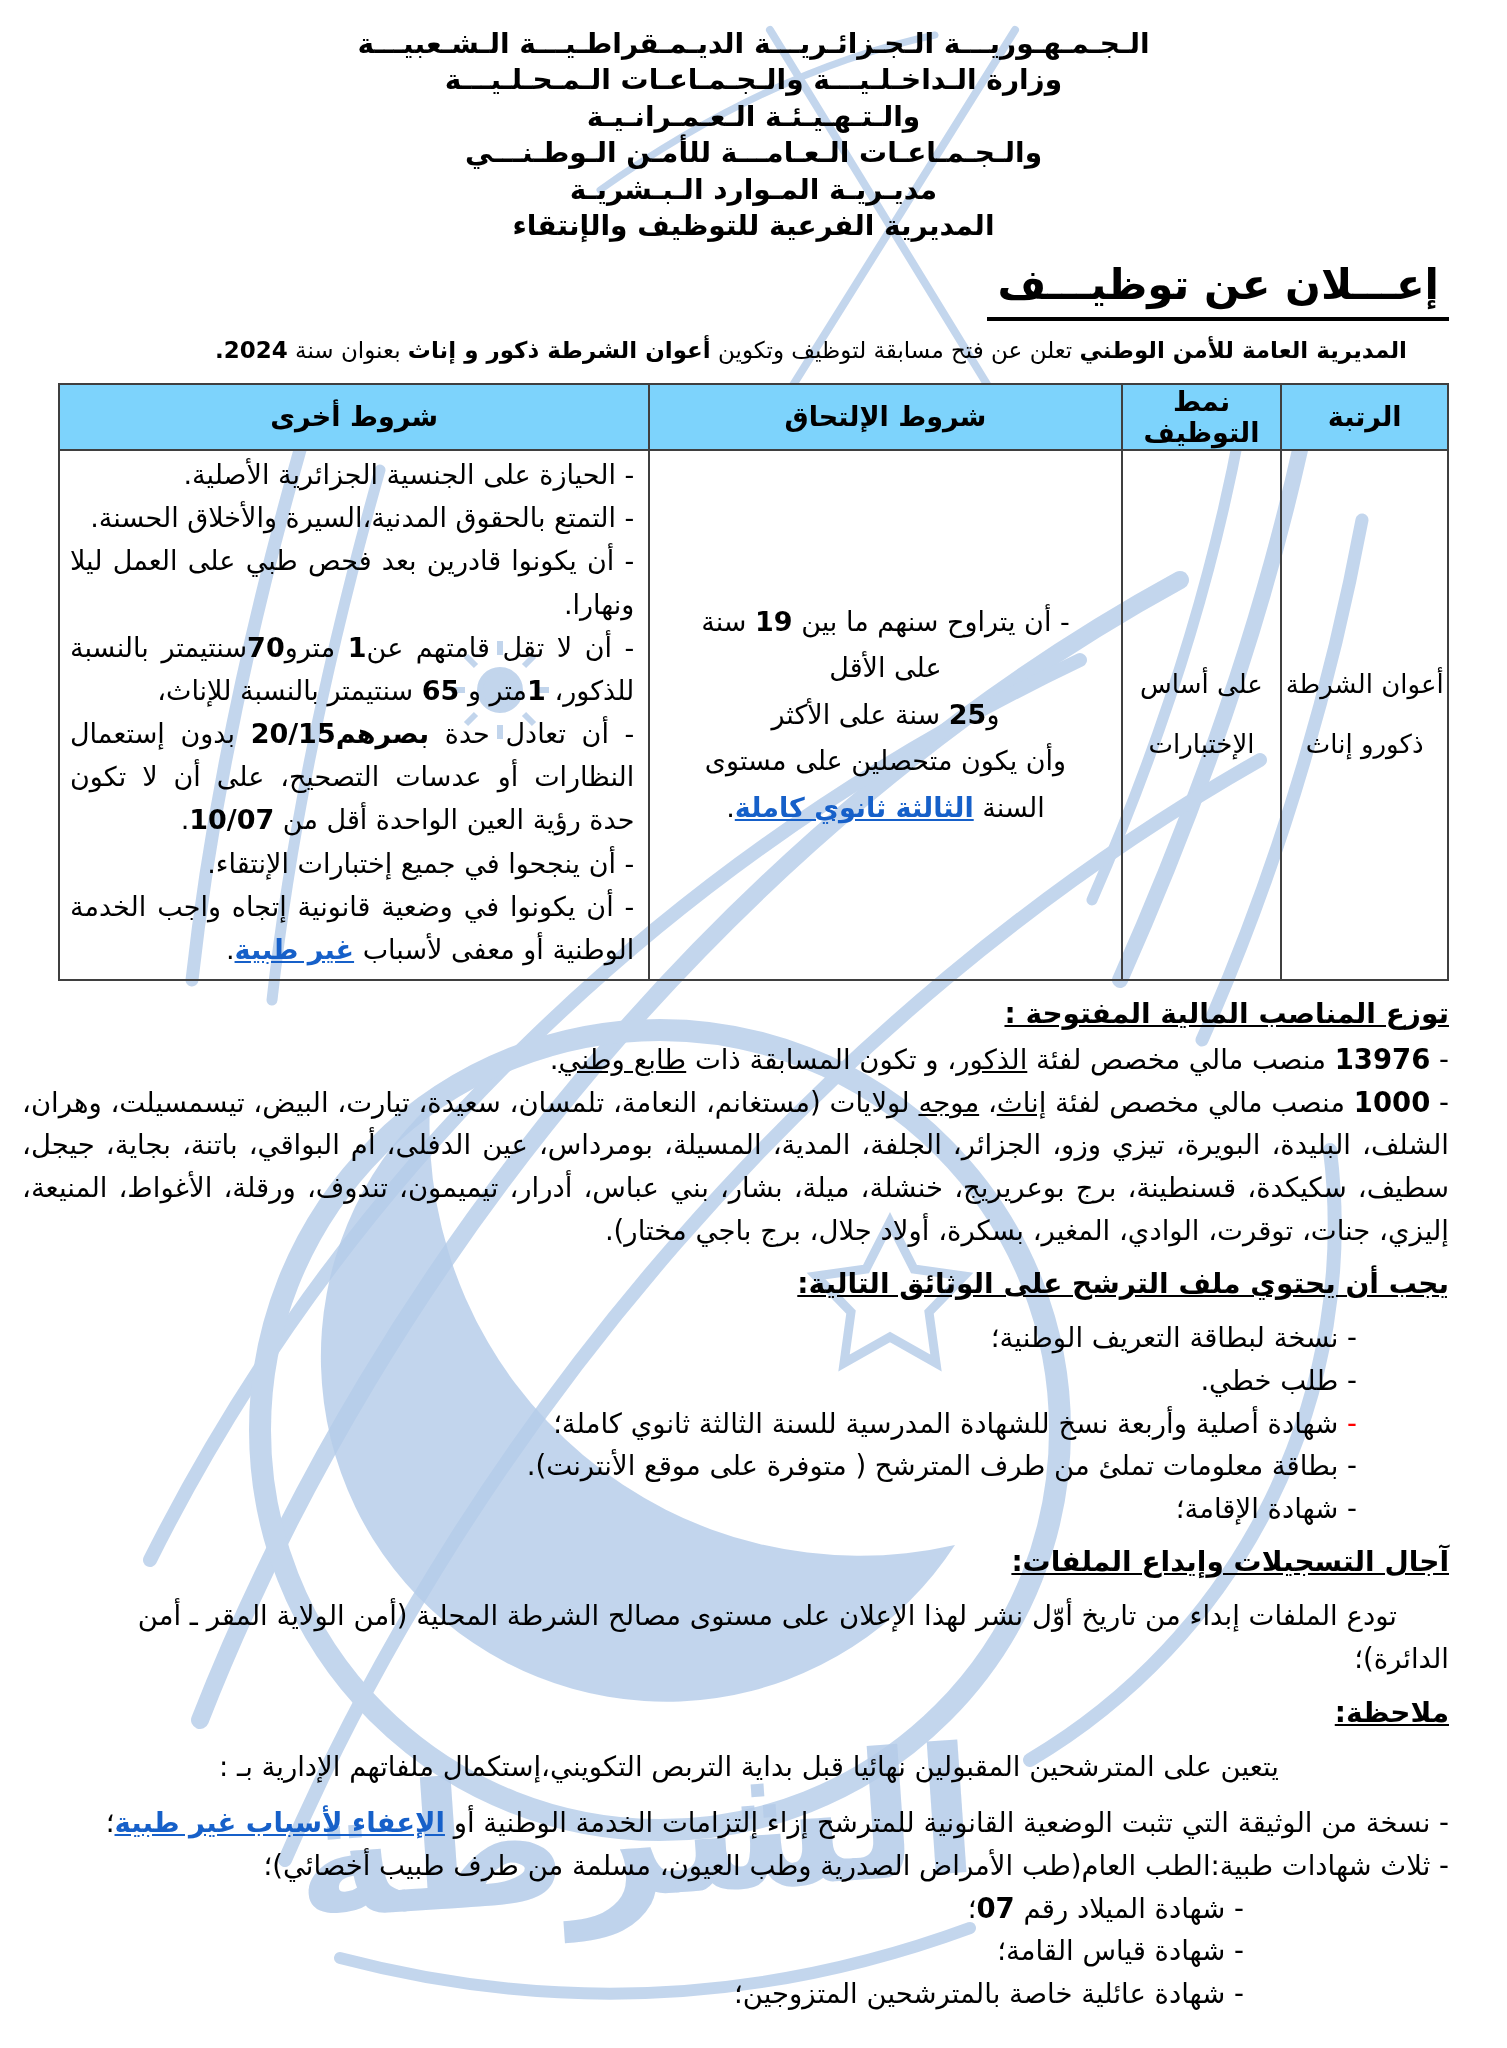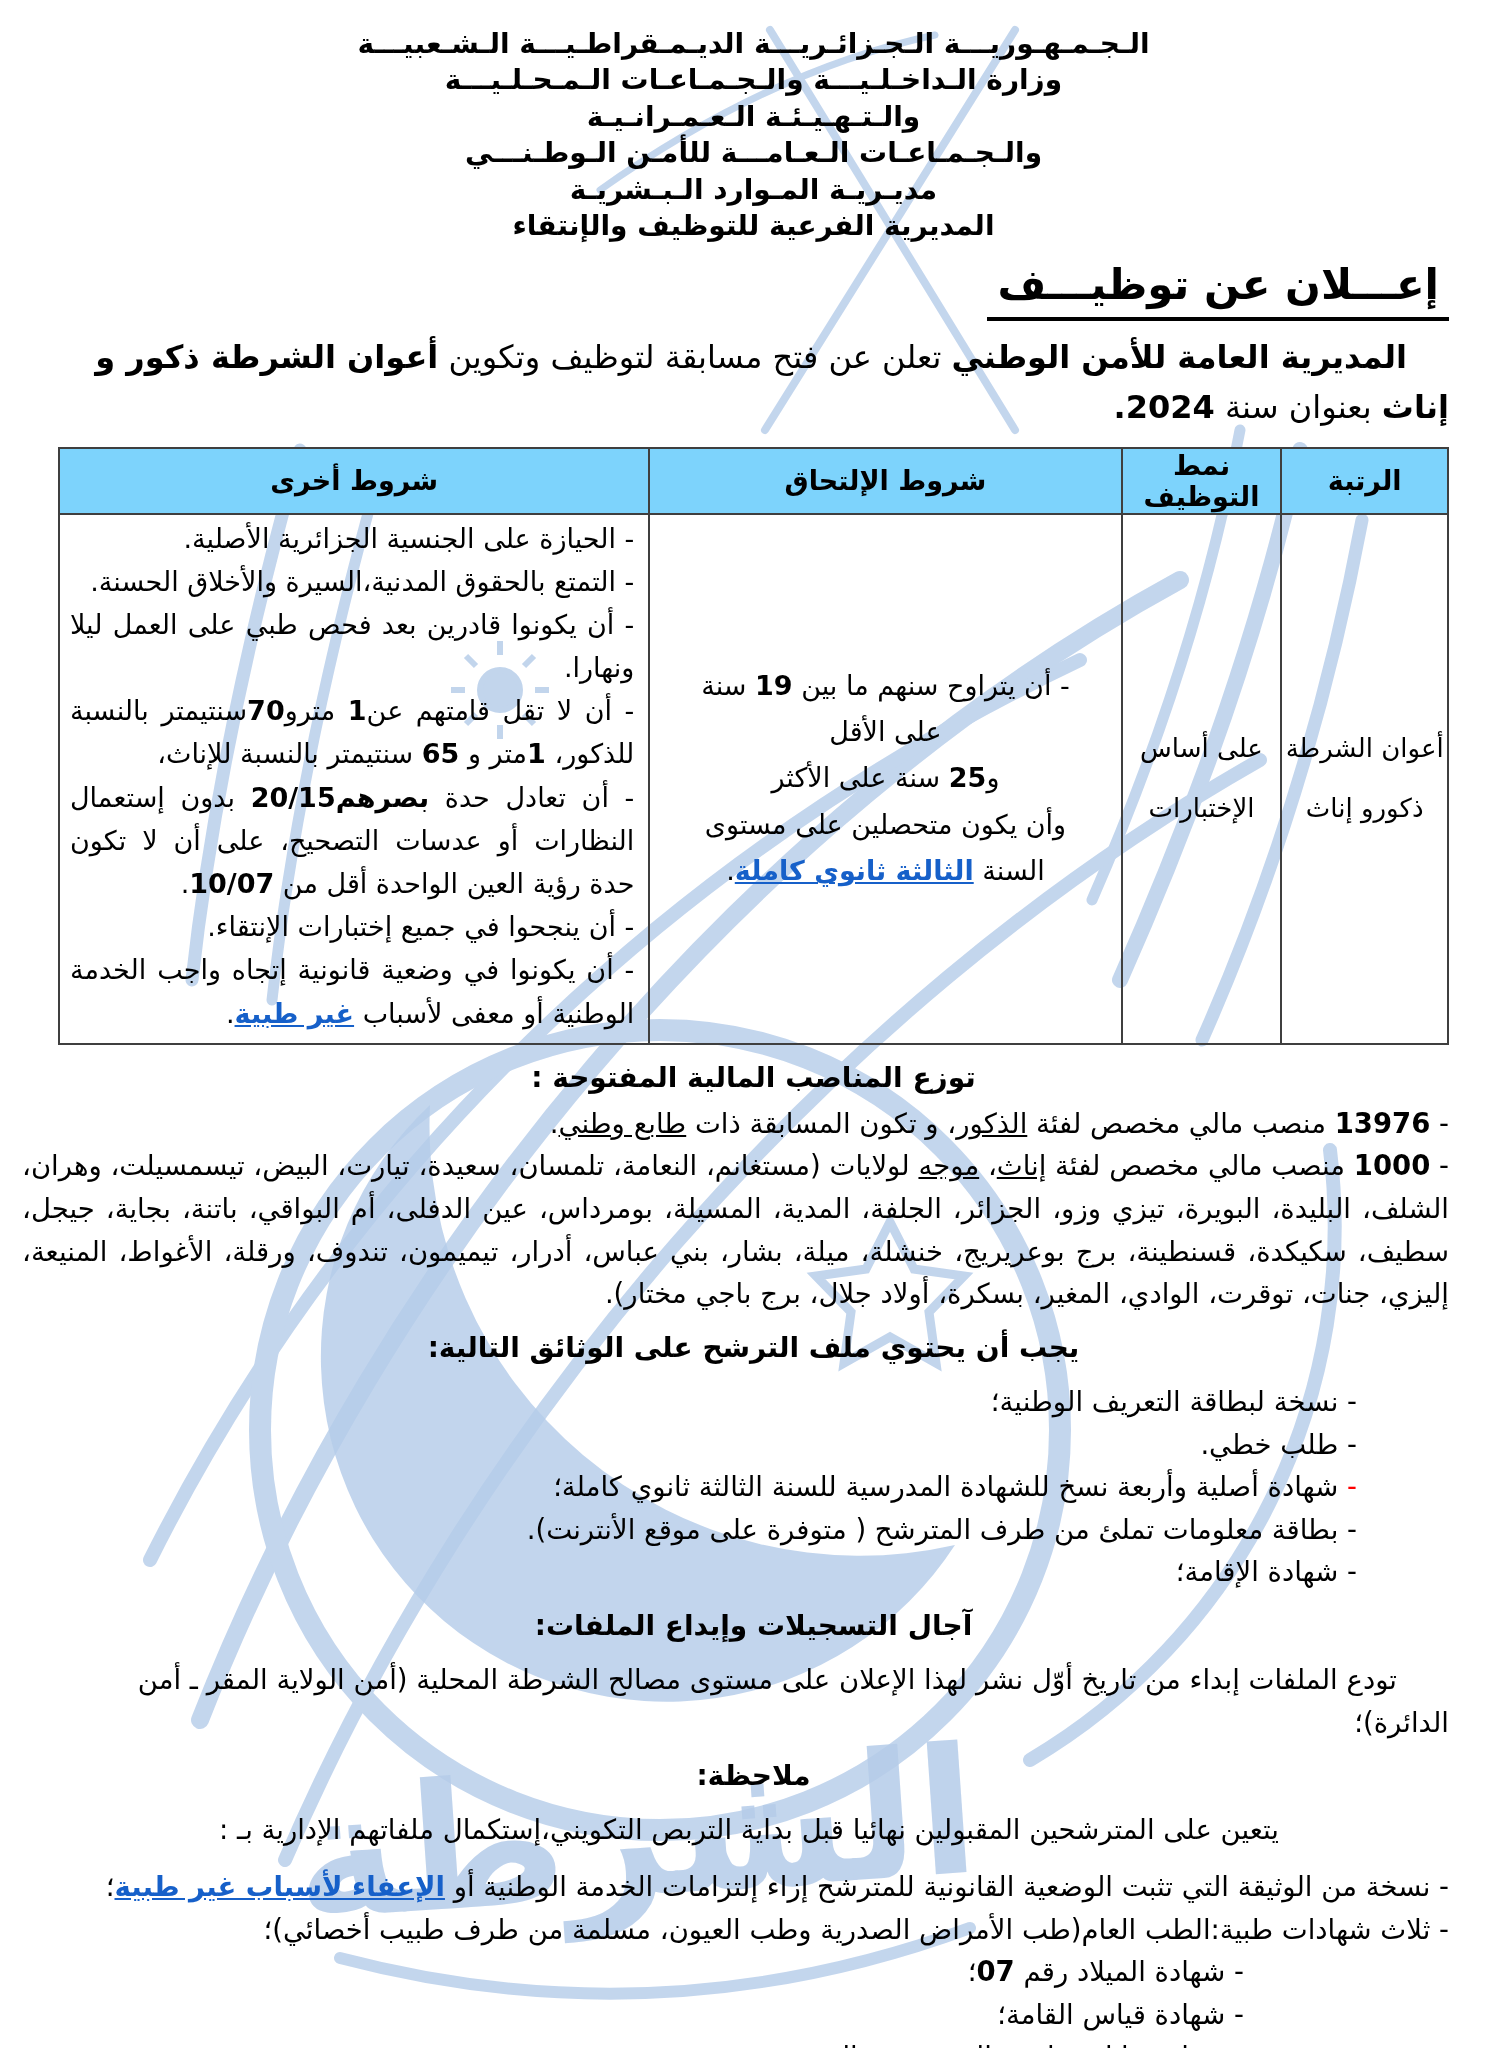--- a/index.html
+++ b/index.html
@@ -13,37 +13,37 @@
     font-family:"DejaVu Sans", sans-serif;
     color:#000;
   }
   .wm{position:absolute;inset:0;width:1507px;height:2048px;z-index:0;pointer-events:none;}
   .content{position:relative;z-index:1;padding:26px 58px 0 58px;}
 
   .hline{text-align:center;font-weight:bold;font-size:28px;line-height:1.30;letter-spacing:.5px;}
   .doc-title{text-align:right;font-size:42px;font-weight:bold;margin:16px 0 24px 0;}
   .doc-title .tspan{border-bottom:4px solid #000;padding:0 10px 8px 10px;}
 
-  .intro{font-size:32px;line-height:1.55;text-indent:42px;margin:6px 0 14px 0;}
+  .intro{font-size:23px;line-height:1.55;text-indent:42px;margin:6px 0 14px 0;}
 
   table.req{width:100%;border-collapse:collapse;font-size:27px;table-layout:fixed;}
   table.req th, table.req td{border:2px solid #3f3f3f;}
   table.req th{background:#7dd3fc;font-weight:bold;height:54px;font-size:27px;}
   td.cell-mid{vertical-align:middle;text-align:center;}
   td.cell-other{vertical-align:top;text-align:justify;padding:2px 14px 8px 10px;line-height:1.60;height:468px;}
   td.cell-adm{text-align:center;padding:0 28px;line-height:1.72;}
   td.cell-small{text-align:center;line-height:2.3;font-size:26px;}
   td.cell-other p{margin:0;font-size:27px;}
 
   .b{font-weight:bold;}
   .u{text-decoration:underline;}
   .link{color:#1660c9;font-weight:bold;text-decoration:underline;cursor:pointer;margin-top:48px;}
   .red{color:#ff0000;}
 
-  .sec{font-size:28px;font-weight:bold;margin:16px 0 8px 0;text-align:center;}
+  .sec{font-size:28px;font-weight:bold;text-decoration:underline;margin:16px 0 8px 0;}
   .content p.body{margin:0;font-size:27.5px;line-height:1.55;}
   .pos-p{text-align:justify;}
   .wide{margin-left:-36px !important;}
   .doc-item{padding-right:92px;line-height:1.42;}
   .note-item{line-height:1.55;margin-bottom:8px;}
   .indent2{padding-right:205px;}
   .deadline-p{text-indent:52px;}
   .note-body{text-indent:170px;}
   .gap-s{height:8px;}
   .gap-m{height:14px;}

